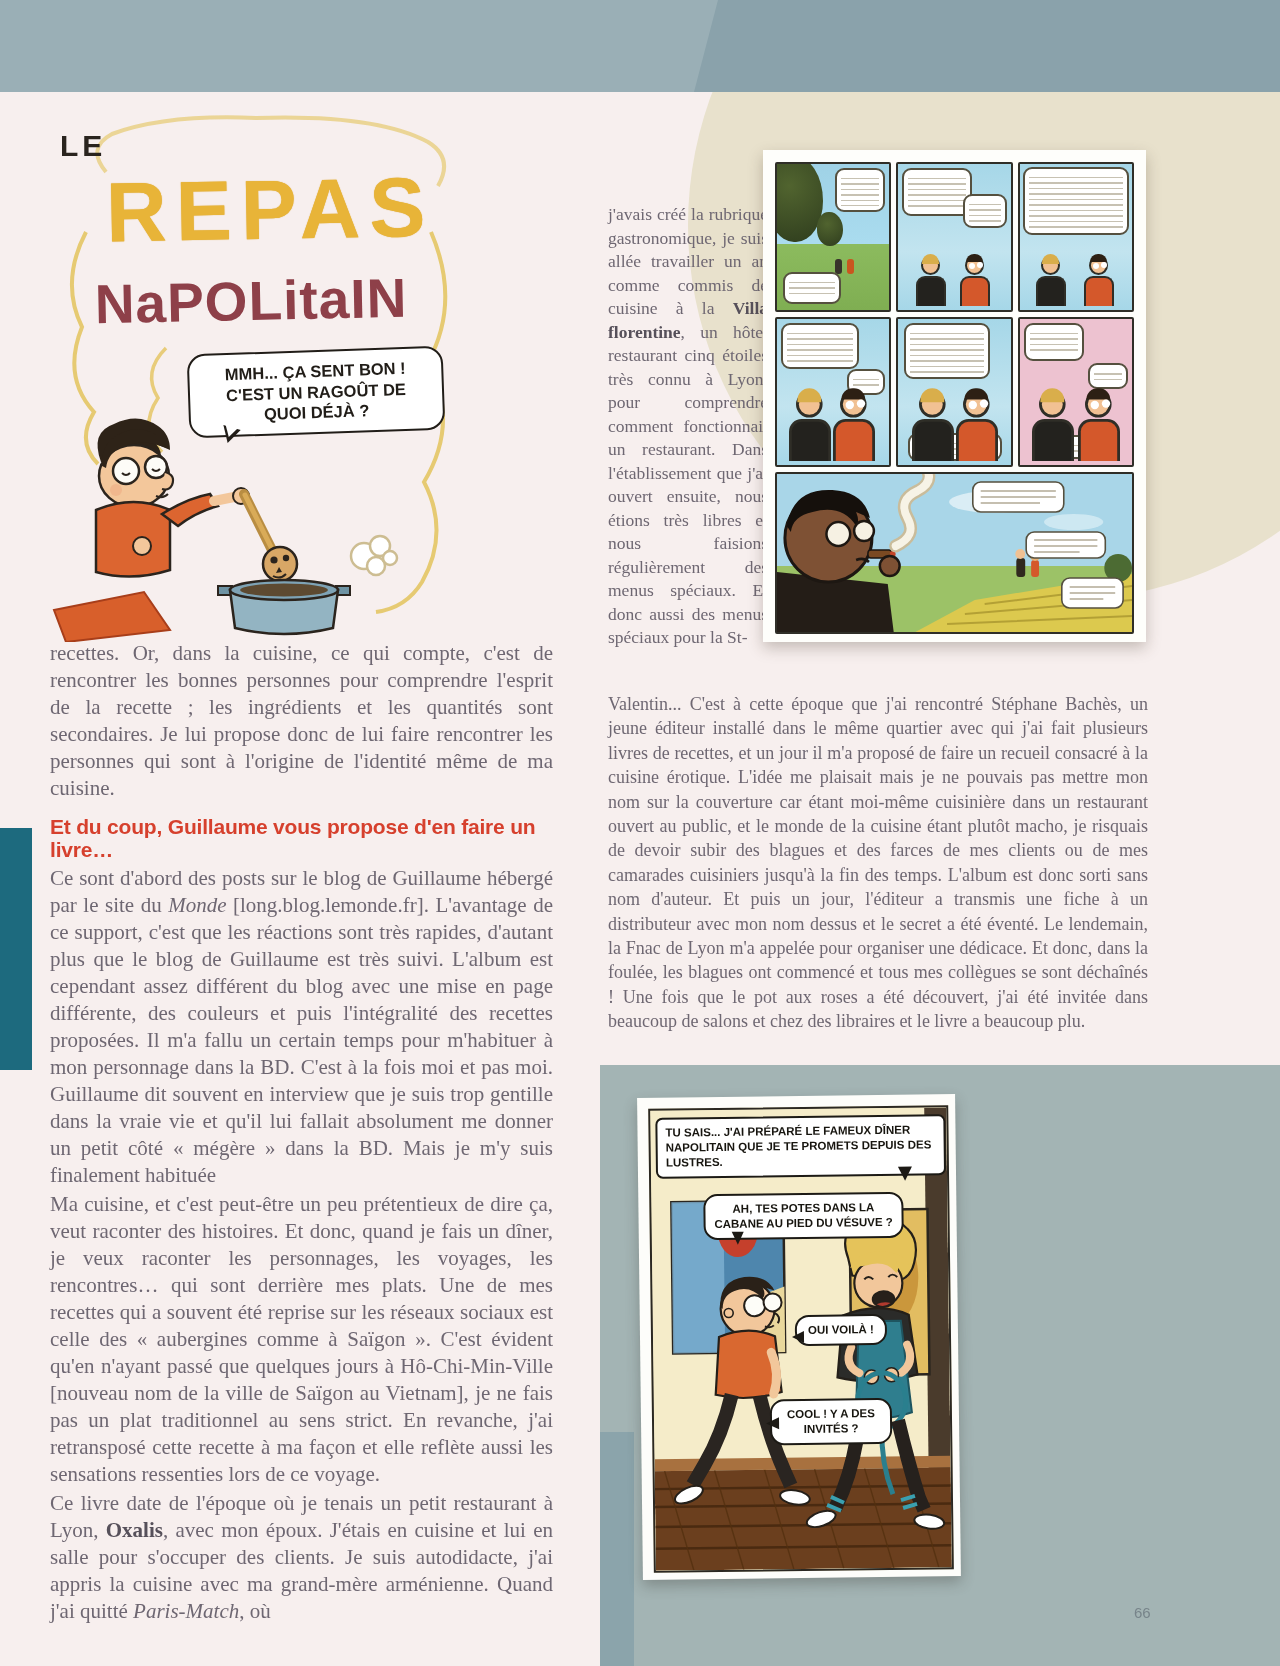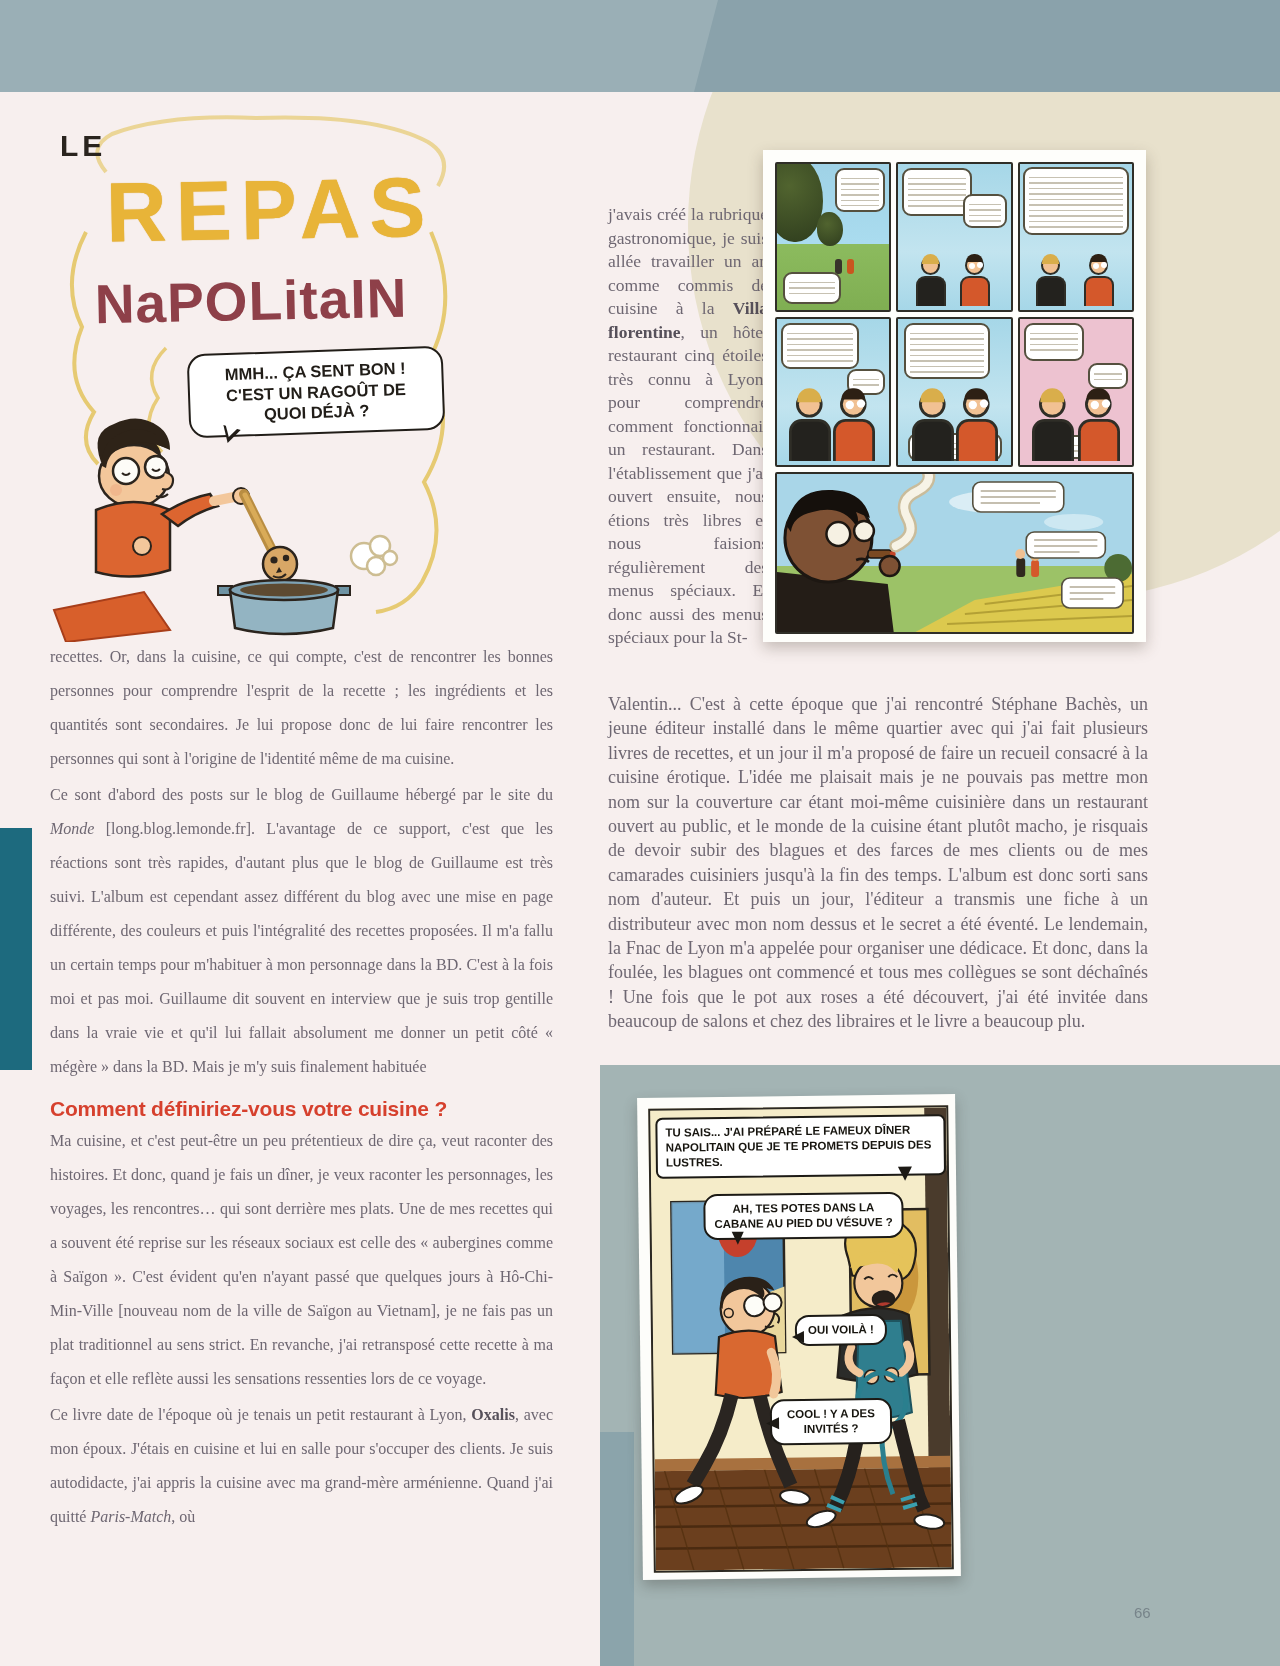--- a/index.html
+++ b/index.html
@@ -13,21 +13,21 @@
         background:#e8e1cc;z-index:1;}
   .teal-bar{position:absolute;left:0;top:828px;width:32px;height:242px;background:#1d6a7e;z-index:2;}
   .gray-panel{position:absolute;left:600px;top:1065px;width:680px;height:601px;background:#a3b4b4;z-index:2;}
   .gray-accent{position:absolute;left:600px;top:1432px;width:34px;height:234px;background:#8ba4ab;z-index:3;}
   .pageno{position:absolute;left:1134px;top:1604px;font:15px "Liberation Sans",sans-serif;color:#77848a;z-index:4;}
 
   
   .col-left{position:absolute;left:50px;top:640px;width:503px;z-index:3;}
   .col-mid{position:absolute;left:608px;top:203px;width:160px;z-index:3;}
   .wide-par{position:absolute;left:608px;top:692px;width:540px;z-index:3;}
-  p.body{margin:0 0 2px 0;font-size:16px;line-height:34px;color:#6e6772;text-align:justify;}
+  p.body{margin:0 0 2px 0;font-size:21px;line-height:27px;color:#6e6772;text-align:justify;}
   .col-mid p.body{font-size:17.5px;line-height:23.5px;}
   .wide-par p.body{font-size:18px;line-height:24.4px;}
   h2.q{margin:13px 0 4px 0;font-family:"Liberation Sans",sans-serif;font-weight:900;
        font-size:21px;line-height:23px;color:#d6402d;letter-spacing:-0.2px;}
   .sg-i{font-style:italic;}
   .sg-b{font-weight:700;color:#56505a;}
 
   
   .title-art{position:absolute;left:46px;top:112px;width:420px;height:530px;z-index:3;}
   .smoke-svg{position:absolute;left:0;top:0;width:420px;height:530px;}
@@ -169,22 +169,22 @@
         <circle cx="318" cy="152" r="13"></circle>
           <circle cx="334" cy="142" r="10"></circle>
         <circle cx="330" cy="162" r="9"></circle>
           <circle cx="344" cy="154" r="7"></circle>
       </g>
     </svg>
   </section>
 
   <section class="col-left">
     <p class="body">recettes. Or, dans la cuisine, ce qui compte, c'est de rencontrer les bonnes personnes pour comprendre l'esprit de la recette ; les ingrédients et les quantités sont secondaires. Je lui propose donc de lui faire rencontrer les personnes qui sont à l'origine de l'identité même de ma cuisine.</p>
+    <h2 class="q">Et du coup, Guillaume vous propose d'en faire un livre…</h2>
     <p class="body"><span>Ce sont d'abord des posts sur le blog de Guillaume hébergé par le site du </span><span class="sg-i">Monde</span><span> [long.blog.lemonde.fr]. L'avantage de ce support, c'est que les réactions sont très rapides, d'autant plus que le blog de Guillaume est très suivi. L'album est cependant assez différent du blog avec une mise en page différente, des couleurs et puis l'intégralité des recettes proposées. Il m'a fallu un certain temps pour m'habituer à mon personnage dans la BD. C'est à la fois moi et pas moi. Guillaume dit souvent en interview que je suis trop gentille dans la vraie vie et qu'il lui fallait absolument me donner un petit côté « mégère » dans la BD. Mais je m'y suis finalement habituée</span></p>
-    <h2 class="q">Comment définiriez-vous votre cuisine ?</h2>
     <p class="body">Ma cuisine, et c'est peut-être un peu prétentieux de dire ça, veut raconter des histoires. Et donc, quand je fais un dîner, je veux raconter les personnages, les voyages, les rencontres… qui sont derrière mes plats. Une de mes recettes qui a souvent été reprise sur les réseaux sociaux est celle des « aubergines comme à Saïgon ». C'est évident qu'en n'ayant passé que quelques jours à Hô-Chi-Min-Ville [nouveau nom de la ville de Saïgon au Vietnam], je ne fais pas un plat traditionnel au sens strict. En revanche, j'ai retransposé cette recette à ma façon et elle reflète aussi les sensations ressenties lors de ce voyage.</p>
     <p class="body"><span>Ce livre date de l'époque où je tenais un petit restaurant à Lyon, </span><span class="sg-b">Oxalis</span><span>, avec mon époux. J'étais en cuisine et lui en salle pour s'occuper des clients. Je suis autodidacte, j'ai appris la cuisine avec ma grand-mère arménienne. Quand j'ai quitté </span><span class="sg-i">Paris-Match</span><span>, où</span></p>
   </section>
 
   <section class="col-mid">
     <p class="body"><span>j'avais créé la rubrique gastronomique, je suis allée travailler un an comme commis de cuisine à la </span><span class="sg-b">Villa florentine</span><span>, un hôtel restaurant cinq étoiles très connu à Lyon, pour comprendre comment fonctionnait un restaurant. Dans l'établissement que j'ai ouvert ensuite, nous étions très libres et nous faisions régulièrement des menus spéciaux. Et donc aussi des menus spéciaux pour la St-</span></p>
   </section>
 
   <section class="wide-par">
     <p class="body">Valentin... C'est à cette époque que j'ai rencontré Stéphane Bachès, un jeune éditeur installé dans le même quartier avec qui j'ai fait plusieurs livres de recettes, et un jour il m'a proposé de faire un recueil consacré à la cuisine érotique. L'idée me plaisait mais je ne pouvais pas mettre mon nom sur la couverture car étant moi-même cuisinière dans un restaurant ouvert au public, et le monde de la cuisine étant plutôt macho, je risquais de devoir subir des blagues et des farces de mes clients ou de mes camarades cuisiniers jusqu'à la fin des temps. L'album est donc sorti sans nom d'auteur. Et puis un jour, l'éditeur a transmis une fiche à un distributeur avec mon nom dessus et le secret a été éventé. Le lendemain, la Fnac de Lyon m'a appelée pour organiser une dédicace. Et donc, dans la foulée, les blagues ont commencé et tous mes collègues se sont déchaînés ! Une fois que le pot aux roses a été découvert, j'ai été invitée dans beaucoup de salons et chez des libraires et le livre a beaucoup plu.</p>

